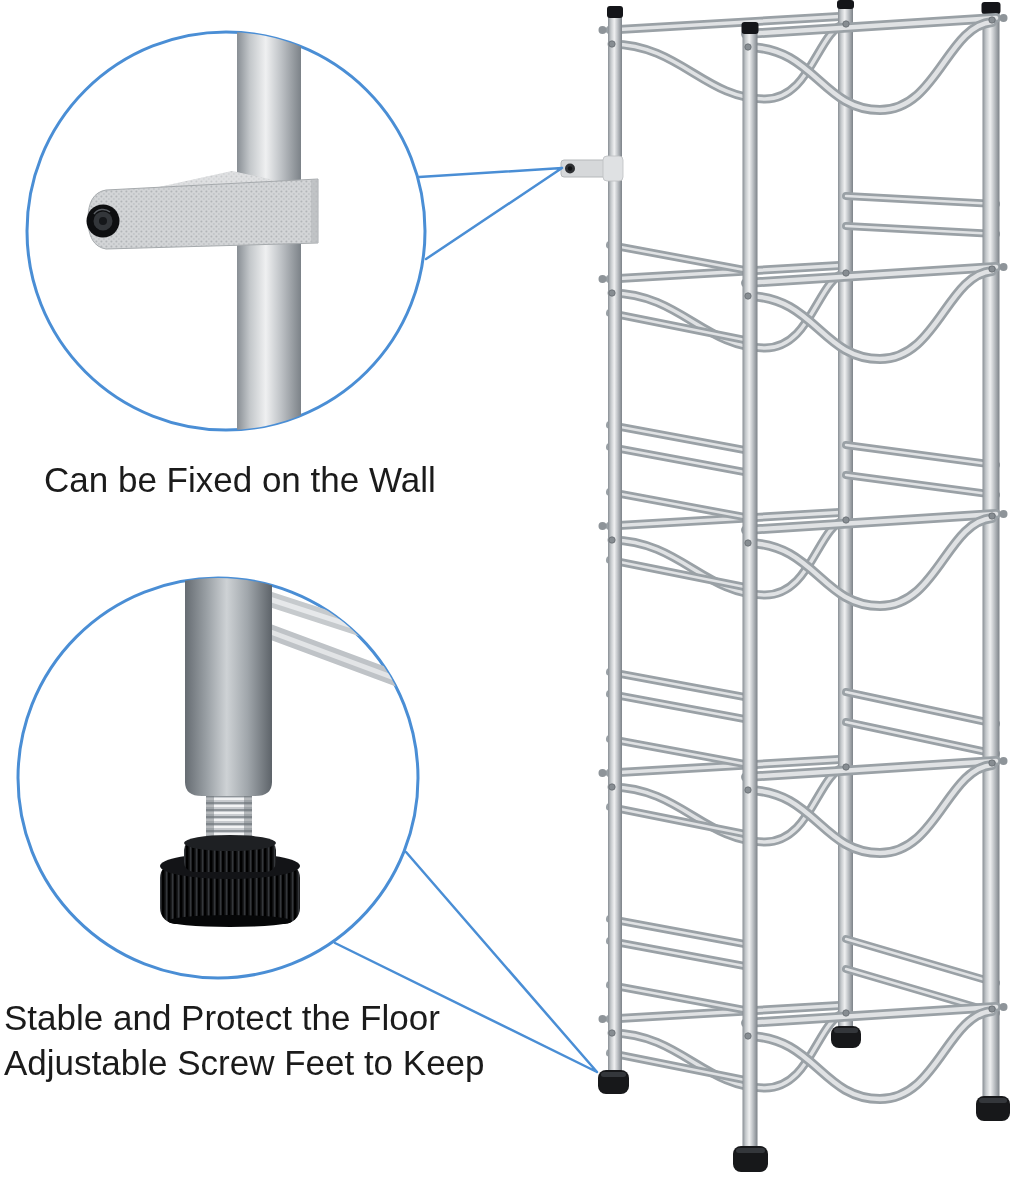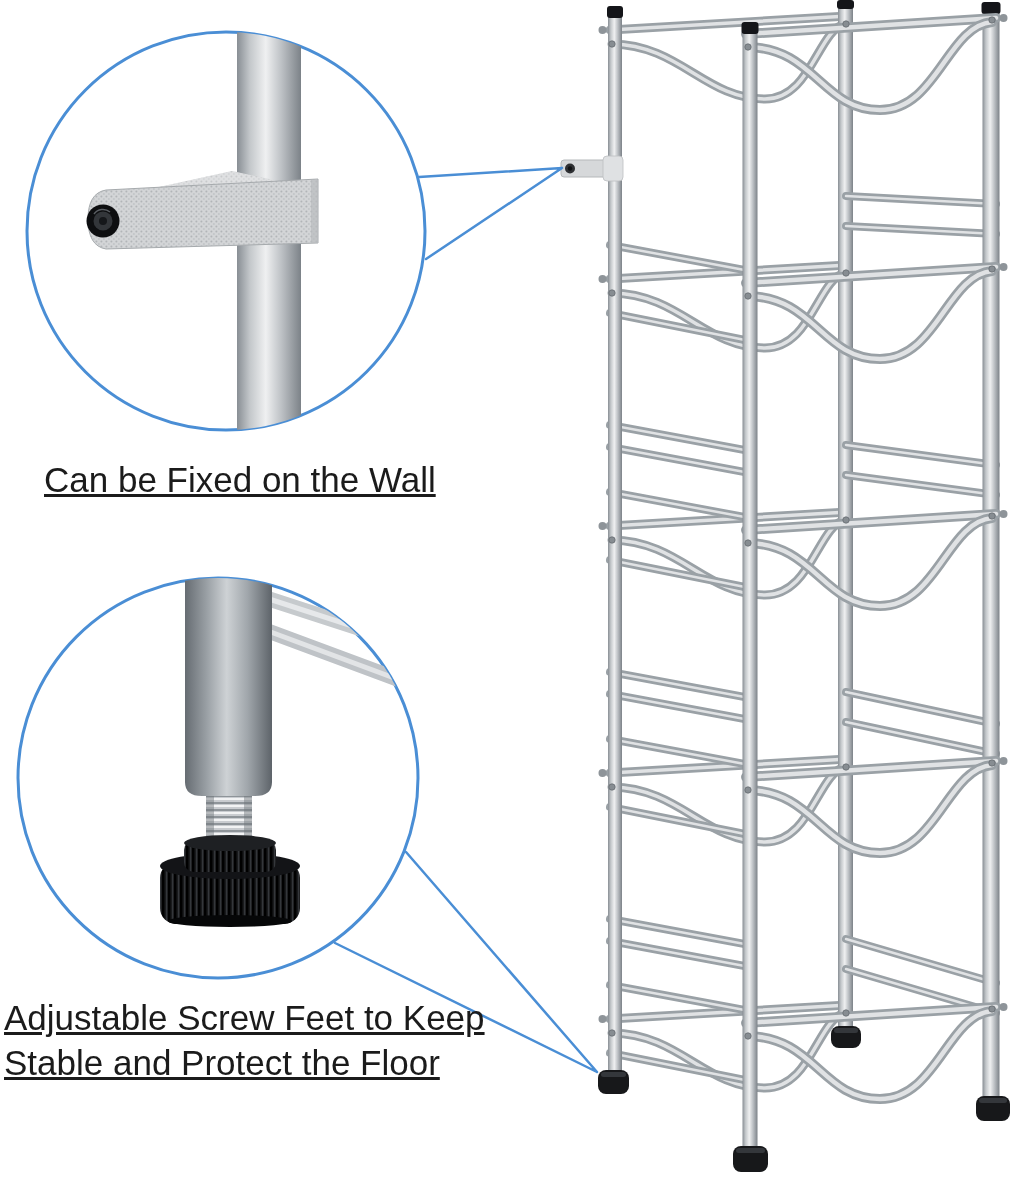--- a/index.html
+++ b/index.html
@@ -8,21 +8,20 @@
     background:#ffffff;
     font-family:"Liberation Sans", sans-serif;
   }
   #scene{position:absolute;left:0;top:0;}
   .caption{
     position:absolute;
     color:var(--text,#1b1b1b);
     font-size:35px;
     line-height:45px;
     white-space:nowrap;
-    text-decoration:underline;
   }
   #cap-wall{left:44px;top:457px;}
   #cap-feet{left:4px;top:995px;}
 </style>
 </head>
 <body>
 
 <svg id="scene" width="1024" height="1178" viewBox="0 0 1024 1178">
   <defs>
     <linearGradient id="gpole" x1="0" y1="0" x2="1" y2="0">
@@ -236,15 +235,15 @@
       <ellipse cx="230" cy="843" rx="46" ry="8" fill="#1e2023"></ellipse>
     </g>
   </g>
   <path d="M 406 852 L 597 1072 M 335 943 L 597 1072" style="stroke:var(--accent,#4a8ed5)" stroke-width="2.5" fill="none" stroke-linecap="round"></path>
 </svg>
 
 <div class="caption" id="cap-wall">
   <span>Can be Fixed on the Wall</span>
 </div>
 <div class="caption" id="cap-feet">
+  <span style="display:block">Stable and Protect the Floor</span>
   <span style="display:block">Adjustable Screw Feet to Keep</span>
-  <span style="display:block">Stable and Protect the Floor</span>
 </div>
 
 </body></html>

